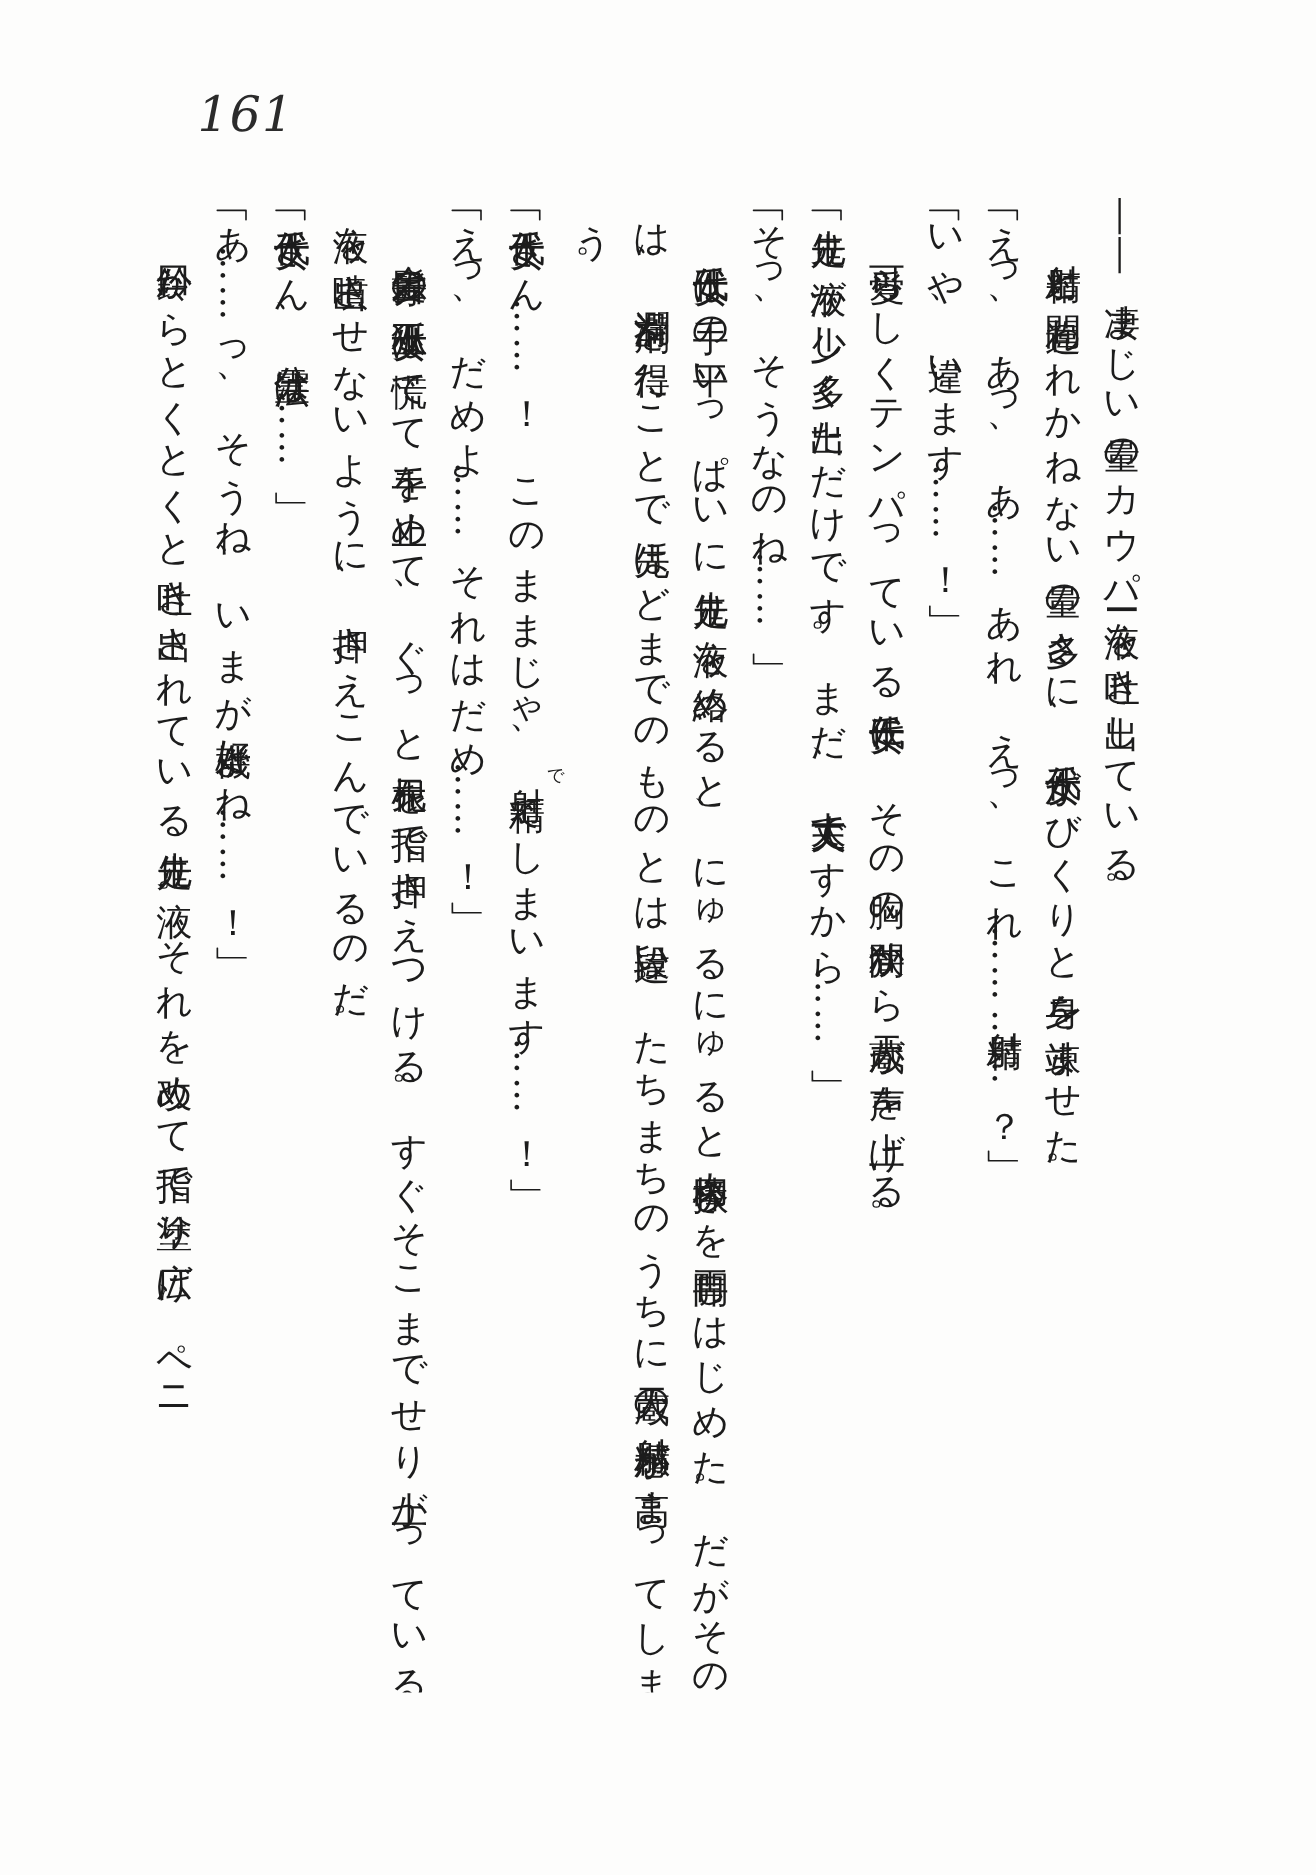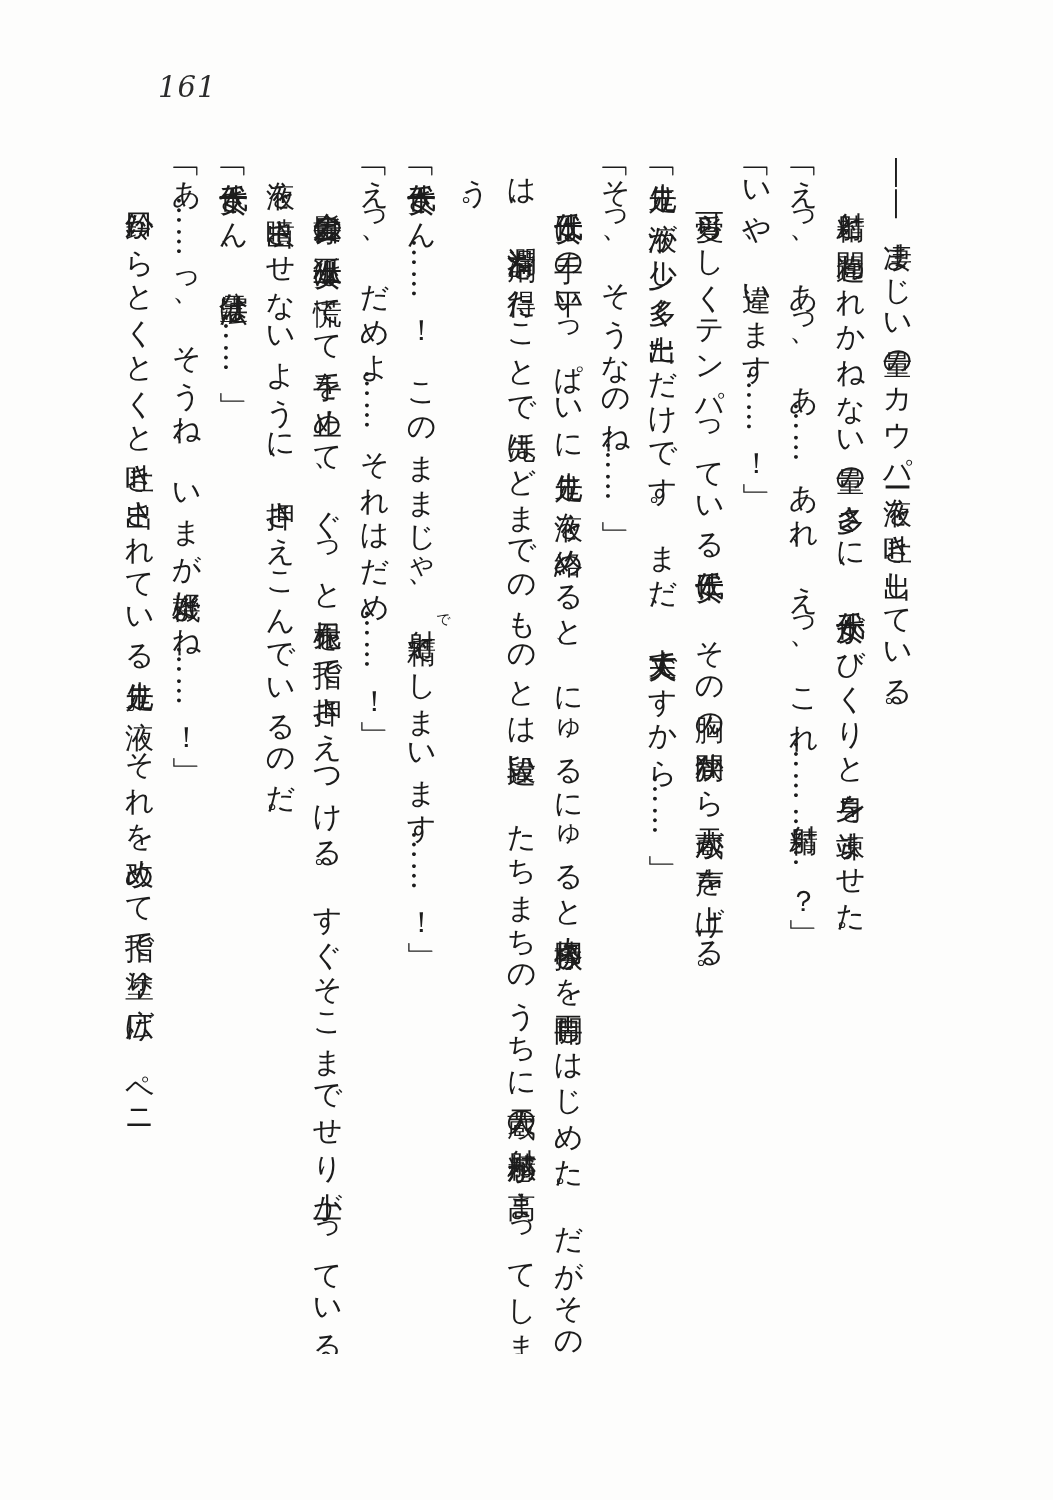--- a/index.html
+++ b/index.html
@@ -11,21 +11,21 @@
     height: 1500px;
     position: relative;
     background: #fdfdfc;
     overflow: hidden;
     font-family: "DejaVu Serif", "Liberation Serif", serif;
   }
   .page-number {
     position: absolute;
     left: 158px;
     top: 70px;
-    font-size: 29px;
+    font-size: 39px;
     font-style: italic;
     color: #2b2b2b;
     letter-spacing: 1px;
   }
   .text-block {
     position: absolute;
     top: 158px;
     left: 122px;
     width: 799px;
     height: 1196px;

